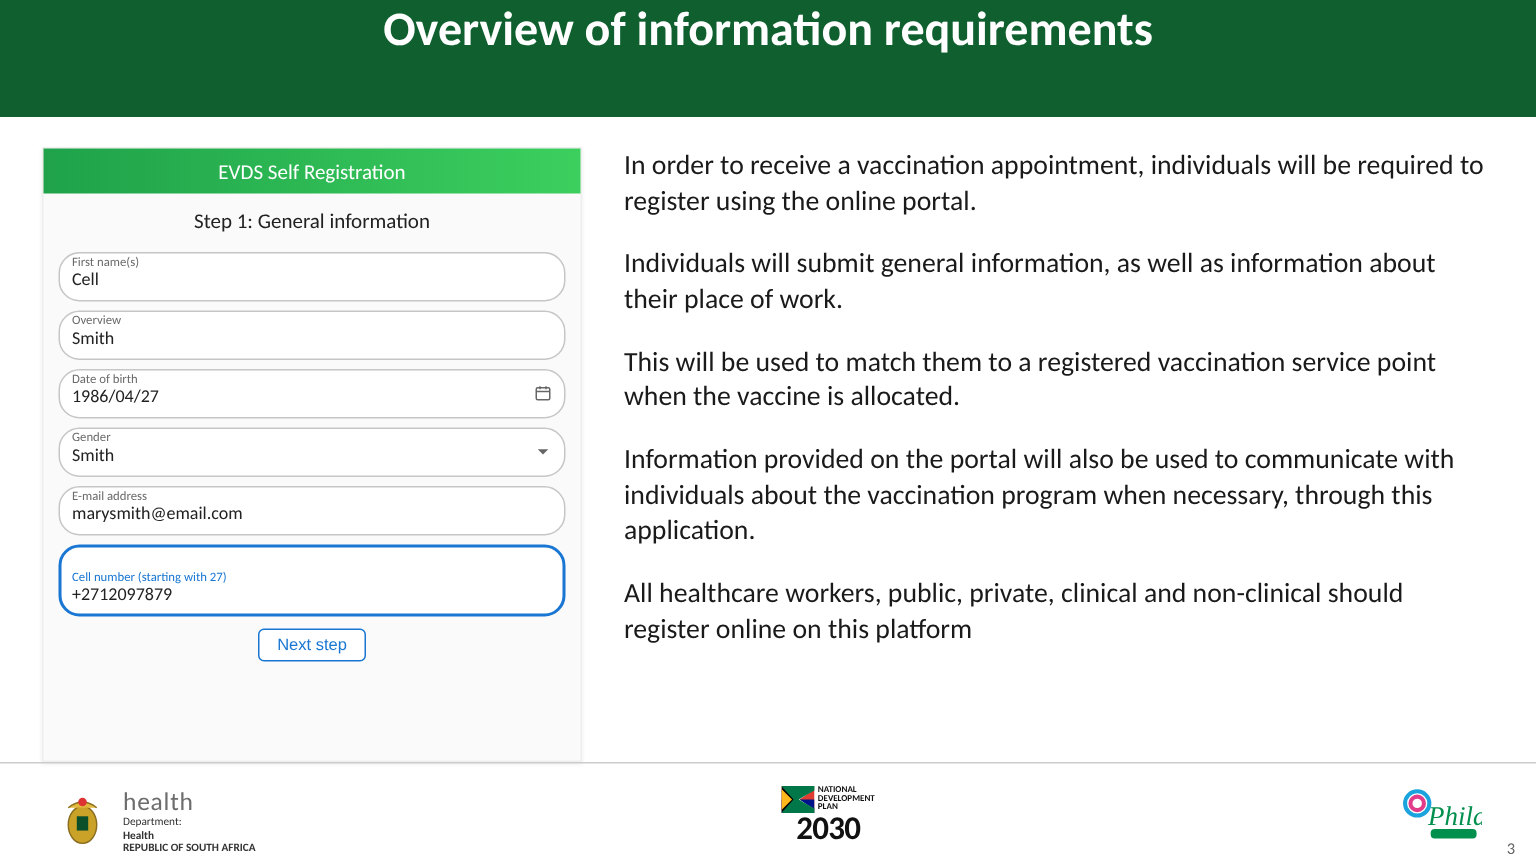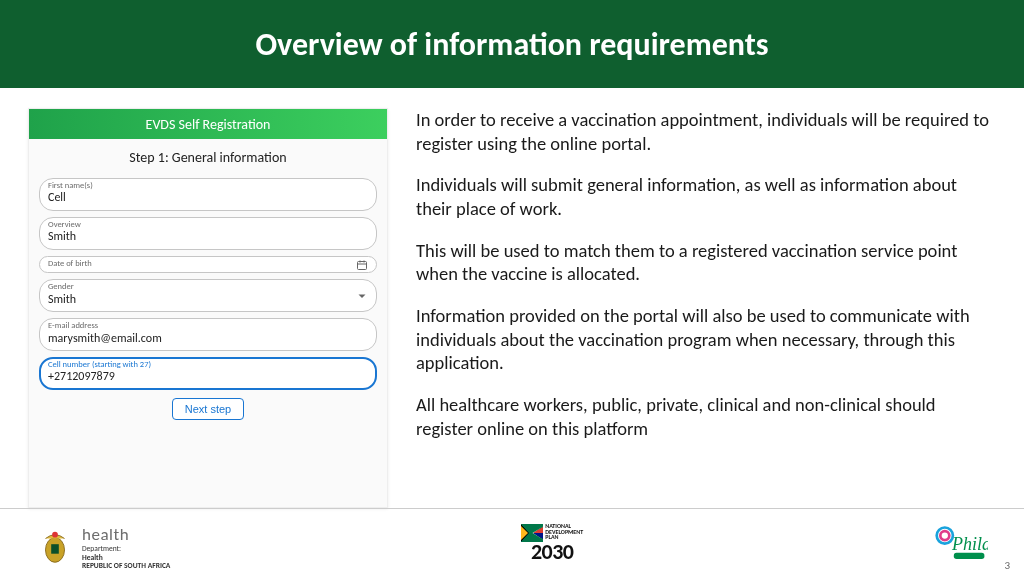--- a/index.html
+++ b/index.html
@@ -1,29 +1,29 @@
 <!DOCTYPE html>
 <html><head>
 <meta charset="utf-8">
 <style>
   * { box-sizing: border-box; margin: 0; padding: 0; }
   html, body { width: 1024px; height: 576px; font-family: Calibri, Arial, sans-serif; background: #fff; overflow: hidden; }
   .slide { width: 1024px; height: 576px; position: relative; display: flex; flex-direction: column; }
-  .title-bar { background: #0f5f2f; color: #fff; height: 88px; display: flex; align-items: center; justify-content: center; }
+  .title-bar { background: #0f5f2f; color: #fff; height: 78px; display: flex; justify-content: center; }
   .title-bar h1 { font-size: 32px; font-weight: 700; }
   .body { flex: 1; display: flex; padding: 20px 28px 0 28px; gap: 28px; }
   .form-card { width: 360px; background: #fafafa; border: 1px solid #eee; box-shadow: 0 1px 3px rgba(0,0,0,.08); display: flex; flex-direction: column; padding-bottom: 10px; }
   .form-header { background: linear-gradient(90deg,#1fa24a,#3ccf5e); height: 30px; color: #fff; display: flex; align-items: center; justify-content: center; font-size: 14px; }
   .form-step { text-align: center; font-size: 14px; padding: 10px 0 6px; color: #222; }
   .field { margin: 6px 10px 0; border: 1px solid #c6c6c6; background: #fff; border-radius: 14px; position: relative; padding: 2px 8px 4px; }
   .field-label { font-size: 8.5px; color: #6b6b6b; line-height: 1.1; }
   .field-label.active { color: #1976d2; }
   .field-value { font-size: 12px; color: #222; line-height: 1.3; min-height: 14px; }
   .field .icon-right { position: absolute; right: 8px; top: 50%; transform: translateY(-50%); color: #6b6b6b; }
-  .field.focused { border: 2px solid #1976d2; padding: 1px 7px 3px; }
+  .field.focused { border: 2px solid #1976d2; padding: 16px 7px 3px; }
   .next-wrap { display: flex; justify-content: center; margin-top: 8px; }
   .next-btn { border: 1px solid #1976d2; color: #1976d2; background: #fff; font-size: 11px; padding: 4px 12px; border-radius: 4px; cursor: pointer; }
   .text-col { flex: 1; }
   .text-col p { font-size: 18.5px; color: #1a1a1a; line-height: 1.28; margin-bottom: 18px; }
   .footer { border-top: 1px solid #ccc; height: 68px; display: flex; align-items: center; justify-content: space-between; padding: 0 36px 0 36px; position: relative; }
   .page-num { position: absolute; right: 14px; bottom: 4px; font-size: 11px; color: #666; }
   .logo-health { display: flex; align-items: center; gap: 8px; margin-top: 10px; }
   .coat { width: 38px; height: 38px; }
   .health-text .big { font-size: 17px; color: #6d6d6d; letter-spacing: .5px; }
   .health-text .small { font-size: 7.5px; color: #333; line-height: 1.15; }
@@ -56,20 +56,21 @@
         <div class="field-value">Cell</div>
       </div>
 
       <div class="field">
         <div class="field-label">Overview</div>
         <div class="field-value">Smith</div>
       </div>
 
       <div class="field">
         <div class="field-label">Date of birth</div>
+        <div class="field-value">1986/04/27</div>
         <span class="icon-right cal-icon">
           <svg viewBox="0 0 24 24">
               <rect x="3" y="5" width="18" height="16" rx="2" fill="none" stroke="#666" stroke-width="2"></rect>
               <line x1="3" y1="10" x2="21" y2="10" stroke="#666" stroke-width="2"></line>
               <line x1="8" y1="3" x2="8" y2="7" stroke="#666" stroke-width="2"></line>
               <line x1="16" y1="3" x2="16" y2="7" stroke="#666" stroke-width="2"></line>
             </svg>
         </span>
       </div>
 

